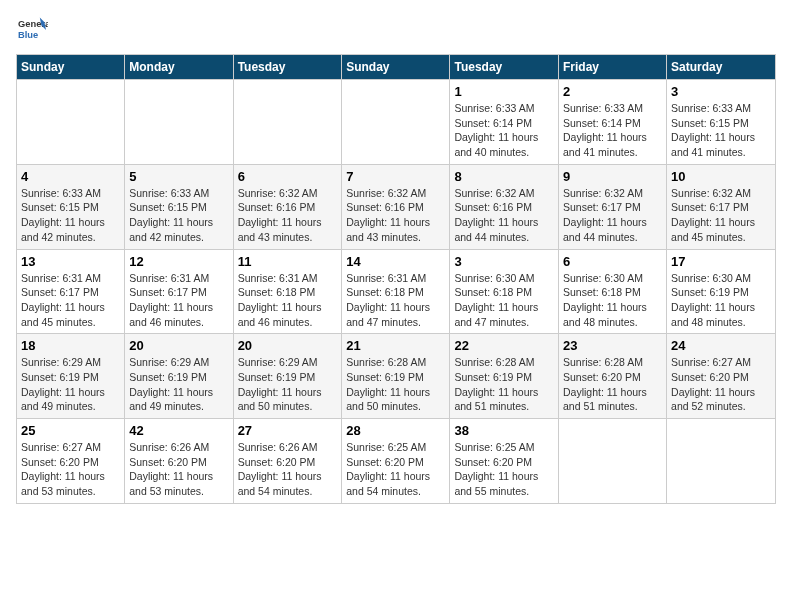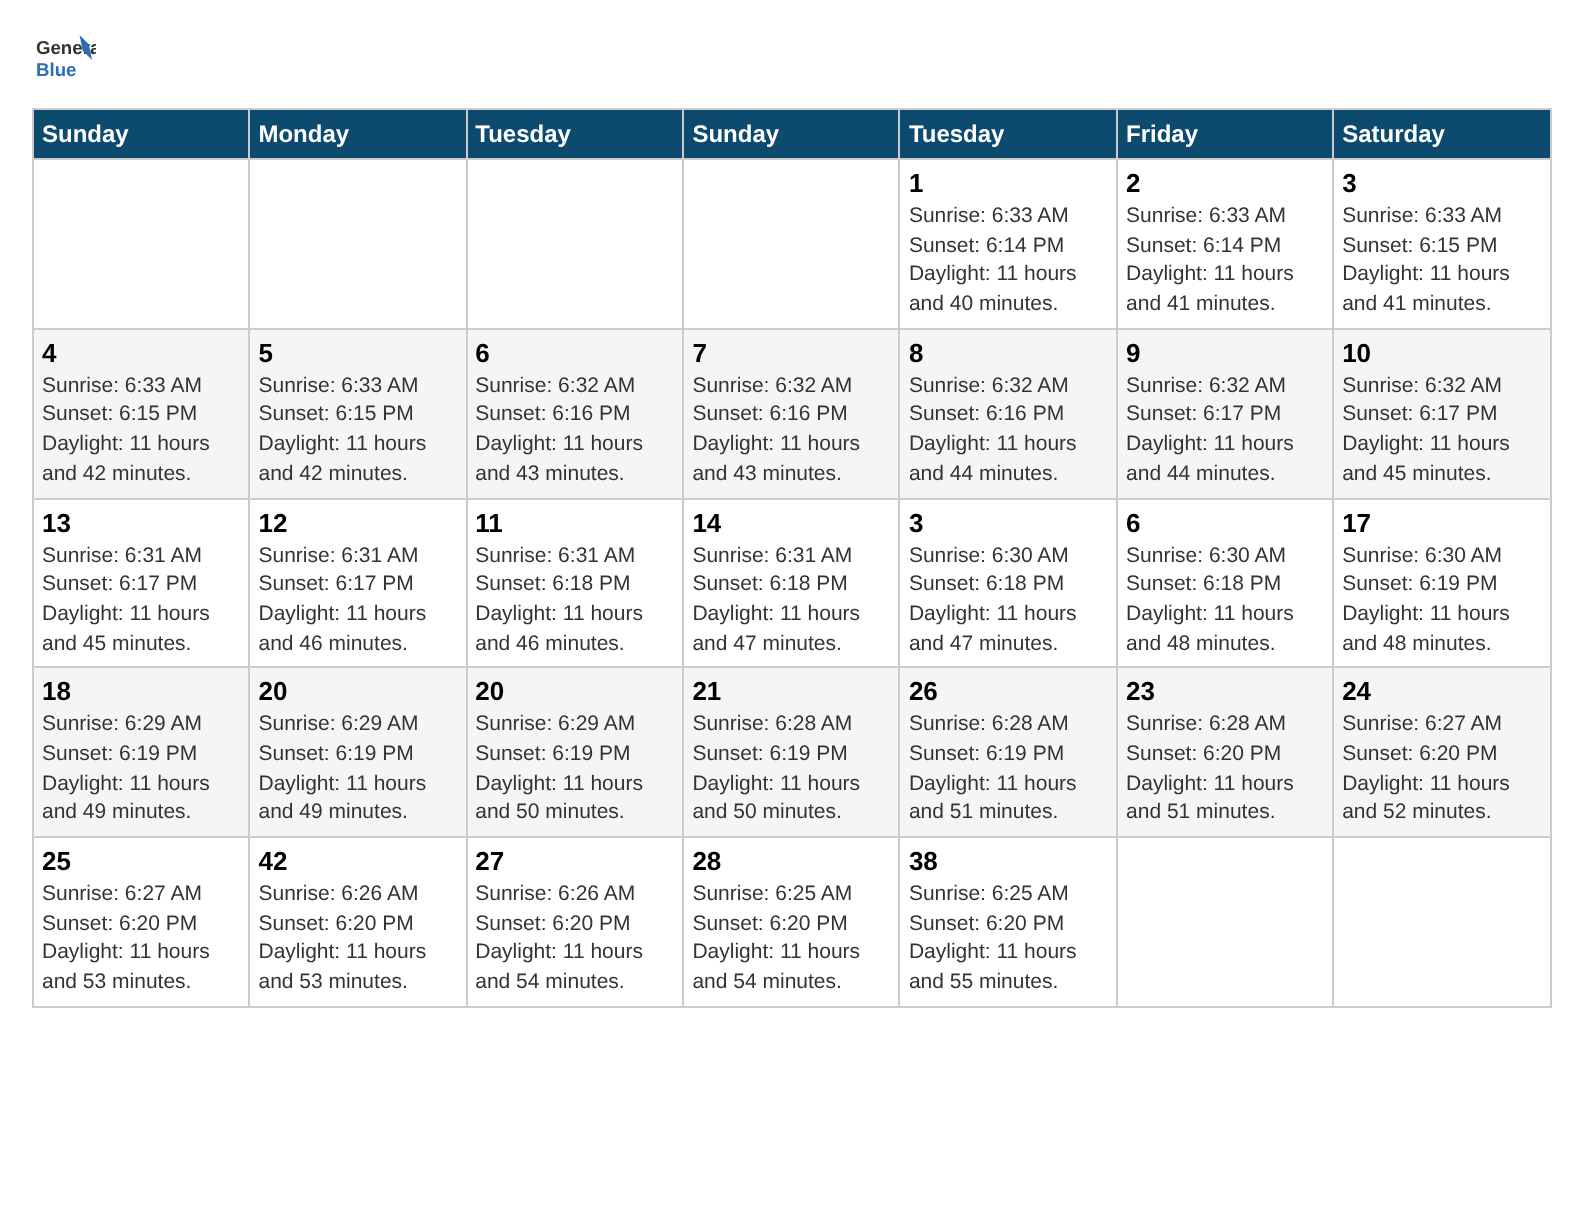--- a/index.html
+++ b/index.html
@@ -257,21 +257,21 @@
 and 50 minutes.</div>
         </td>
         <td>
           <div class="day-number">21</div>
           <div class="day-info" style="white-space: pre-line;">Sunrise: 6:28 AM
 Sunset: 6:19 PM
 Daylight: 11 hours
 and 50 minutes.</div>
         </td>
         <td>
-          <div class="day-number">26</div>
+          <div class="day-number">22</div>
           <div class="day-info" style="white-space: pre-line;">Sunrise: 6:28 AM
 Sunset: 6:19 PM
 Daylight: 11 hours
 and 51 minutes.</div>
         </td>
         <td>
           <div class="day-number">23</div>
           <div class="day-info" style="white-space: pre-line;">Sunrise: 6:28 AM
 Sunset: 6:20 PM
 Daylight: 11 hours

